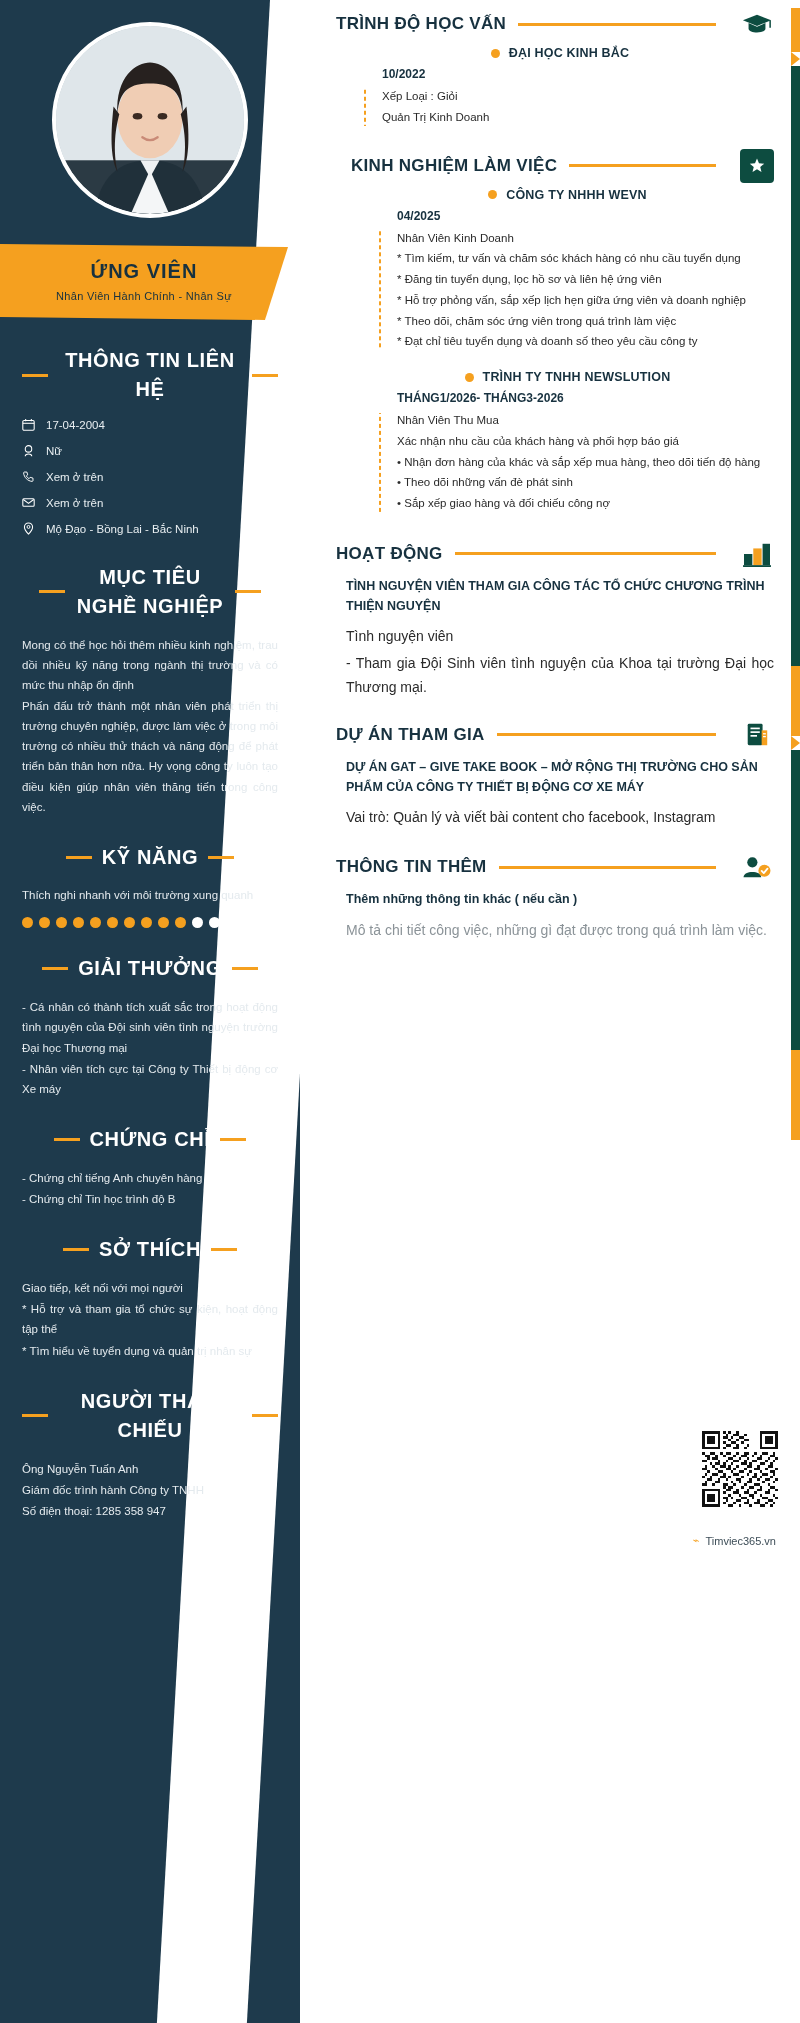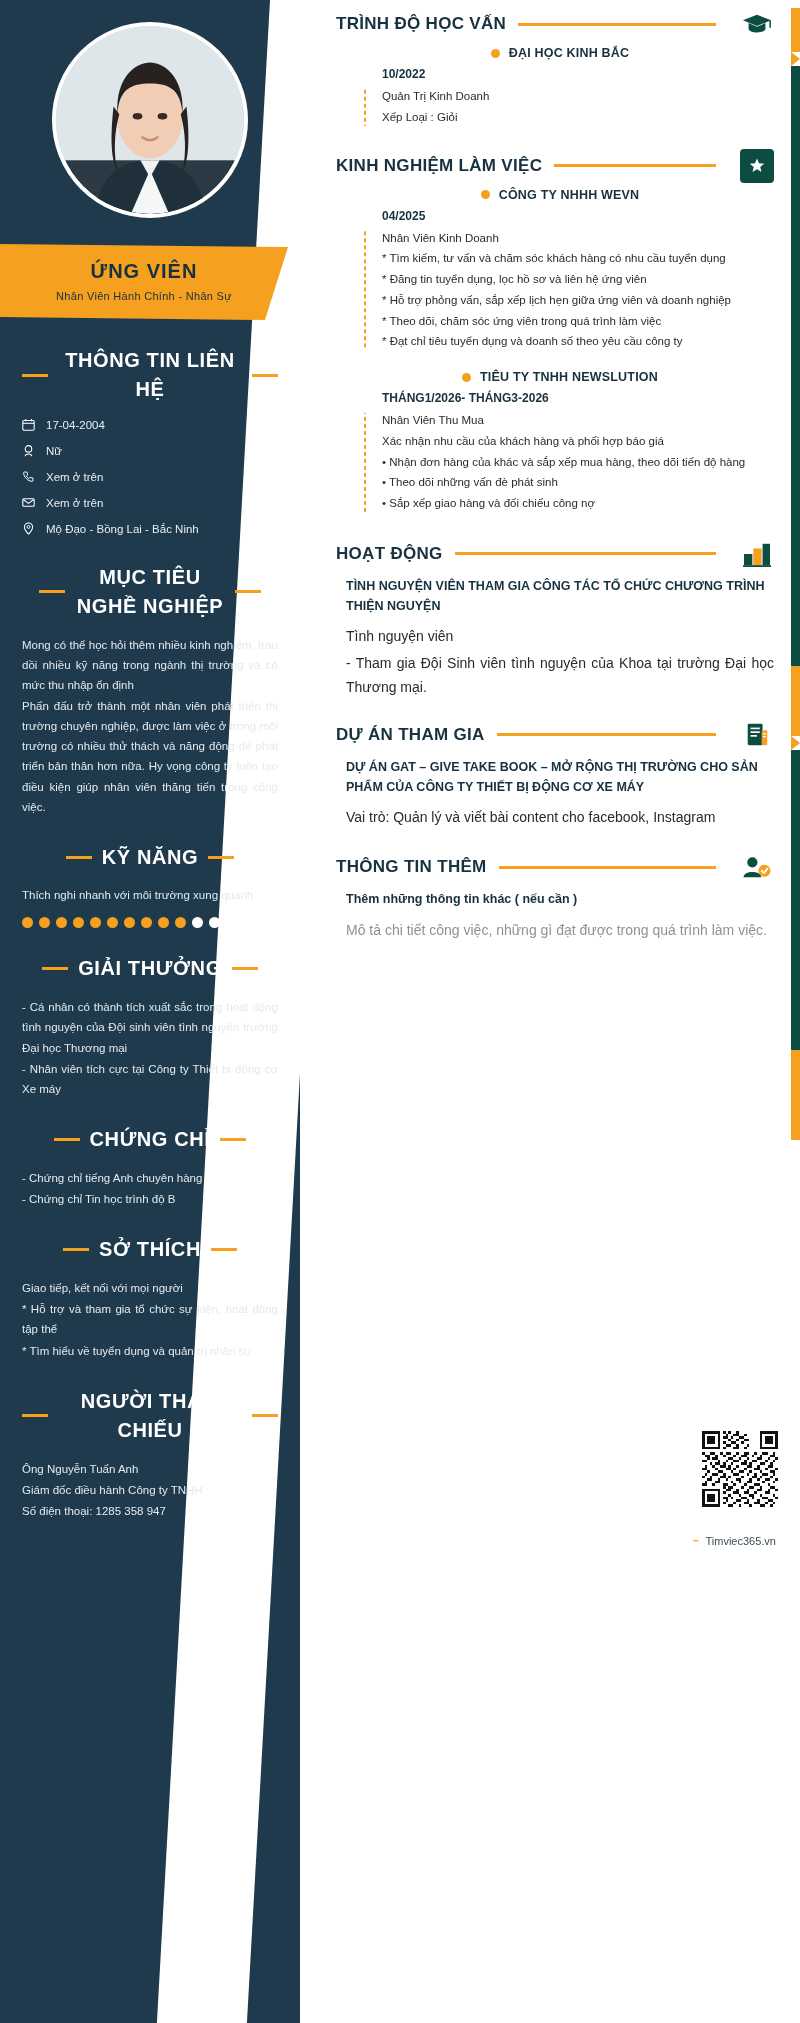--- a/index.html
+++ b/index.html
@@ -409,21 +409,21 @@
     </div>
 
     <div class="sec">
       <div class="sec-head">
         <span class="sec-dash"></span>
         <span class="sec-title">NGƯỜI THAM CHIẾU</span>
         <span class="sec-dash"></span>
       </div>
       <div class="body-text">
         <p>Ông Nguyễn Tuấn Anh</p>
-        <p>Giám đốc điều hành Công ty TNHH</p>
+        <p>Giám đốc trình hành Công ty TNHH</p>
         <p>Số điện thoại: 1285 358 947</p>
       </div>
     </div>
 
   </div>
 </div>
 
 <div class="right-col">
 
   <div class="vbar orange" style="top:8px;height:44px;"></div>
@@ -448,27 +448,27 @@
     </div>
 
     <div class="entry">
       <div class="entry-head">
         <span class="bullet-dot"></span>
         <span class="entry-title">ĐẠI HỌC KINH BẮC</span>
       </div>
       <div class="entry-date">10/2022</div>
       <div class="entry-body">
         <span class="dotline"></span>
+        <p>Xếp Loại : Giỏi</p>
         <p>Quản Trị Kinh Doanh</p>
-        <p>Xếp Loại : Giỏi</p>
       </div>
     </div>
   </div>
 
-  <div class="rsec" style="margin-top:28px;">
+  <div class="rsec" style="margin-top:28px;margin-left:15px;">
     <div class="rsec-head">
       <span class="rsec-title">KINH NGHIỆM LÀM VIỆC</span>
       <span class="rsec-rule"></span>
       <span class="badge">
         <svg width="18" height="18" viewBox="0 0 20 20">
             <path d="M10 1.6 L12.2 7 L18 7.4 L13.6 11.1 L15 16.8 L10 13.7 L5 16.8 L6.4 11.1 L2 7.4 L7.8 7 Z" fill="#ffffff"></path>
           </svg>
       </span>
     </div>
 
@@ -485,21 +485,21 @@
         <p>* Đăng tin tuyển dụng, lọc hồ sơ và liên hệ ứng viên</p>
         <p>* Hỗ trợ phỏng vấn, sắp xếp lịch hẹn giữa ứng viên và doanh nghiệp</p>
         <p>* Theo dõi, chăm sóc ứng viên trong quá trình làm việc</p>
         <p>* Đạt chỉ tiêu tuyển dụng và doanh số theo yêu cầu công ty</p>
       </div>
     </div>
 
     <div class="entry" style="margin-top:18px;">
       <div class="entry-head">
         <span class="bullet-dot"></span>
-        <span class="entry-title">TIÊU TY TNHH NEWSLUTION</span>
+        <span class="entry-title">TRÌNH TY TNHH NEWSLUTION</span>
       </div>
       <div class="entry-date">THÁNG1/2026- THÁNG3-2026</div>
       <div class="entry-body">
         <span class="dotline"></span>
         <p>Nhân Viên Thu Mua</p>
         <p>Xác nhận nhu cầu của khách hàng và phối hợp báo giá</p>
         <p>• Nhận đơn hàng của khác và sắp xếp mua hàng, theo dõi tiến độ hàng</p>
         <p>• Theo dõi những vấn đè phát sinh</p>
         <p>• Sắp xếp giao hàng và đối chiếu công nợ</p>
       </div>

